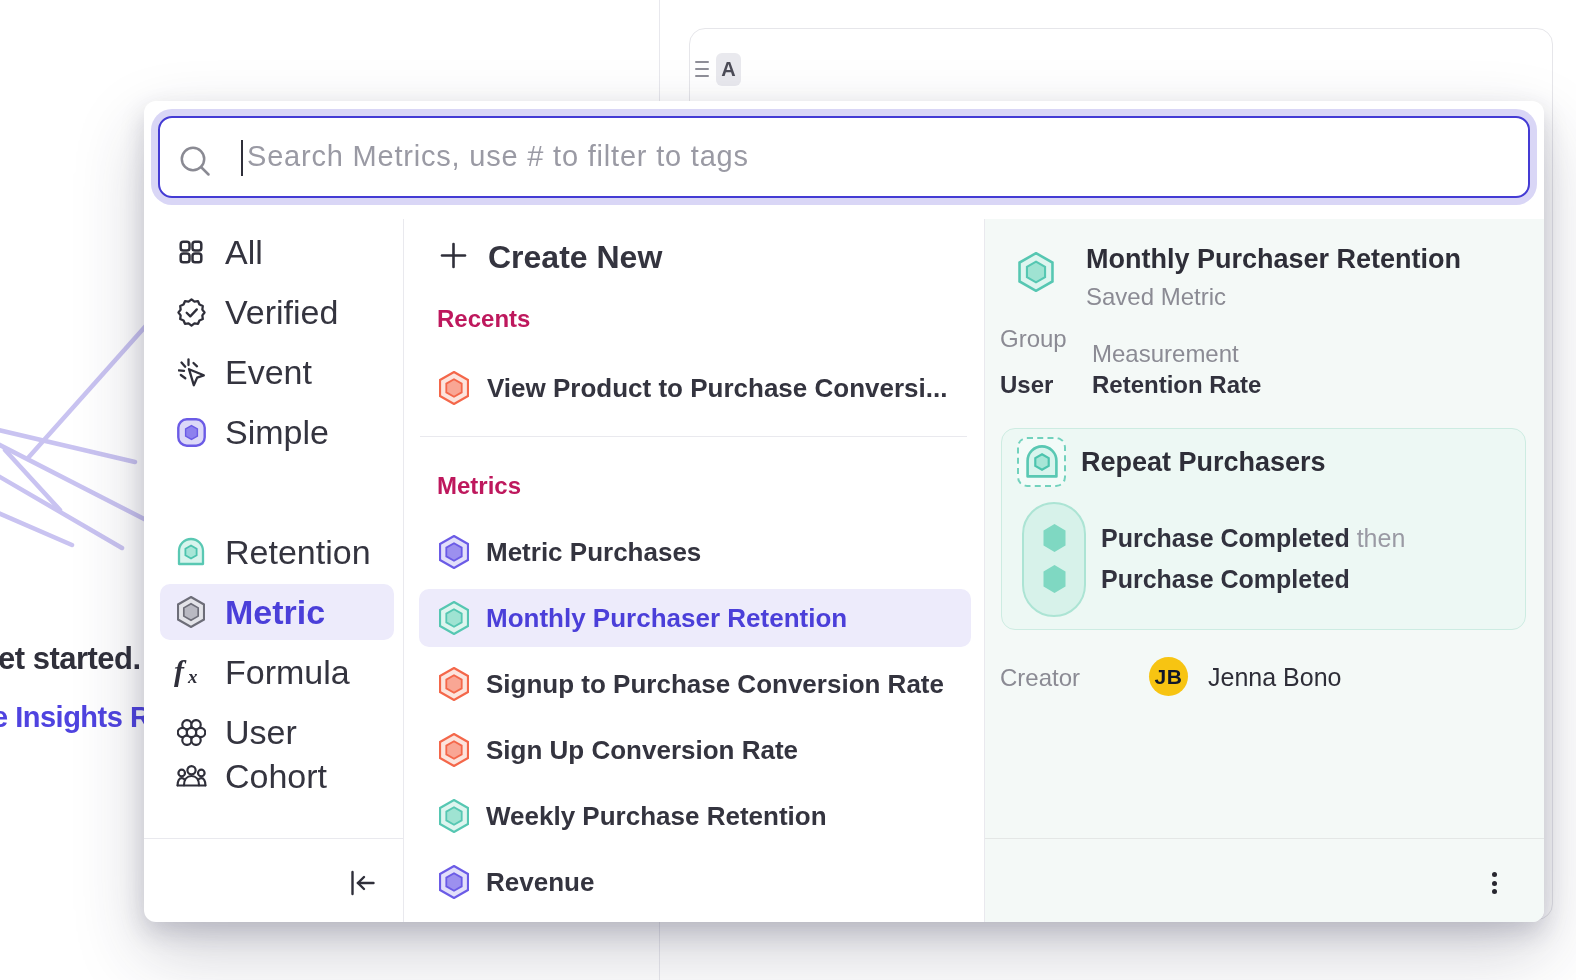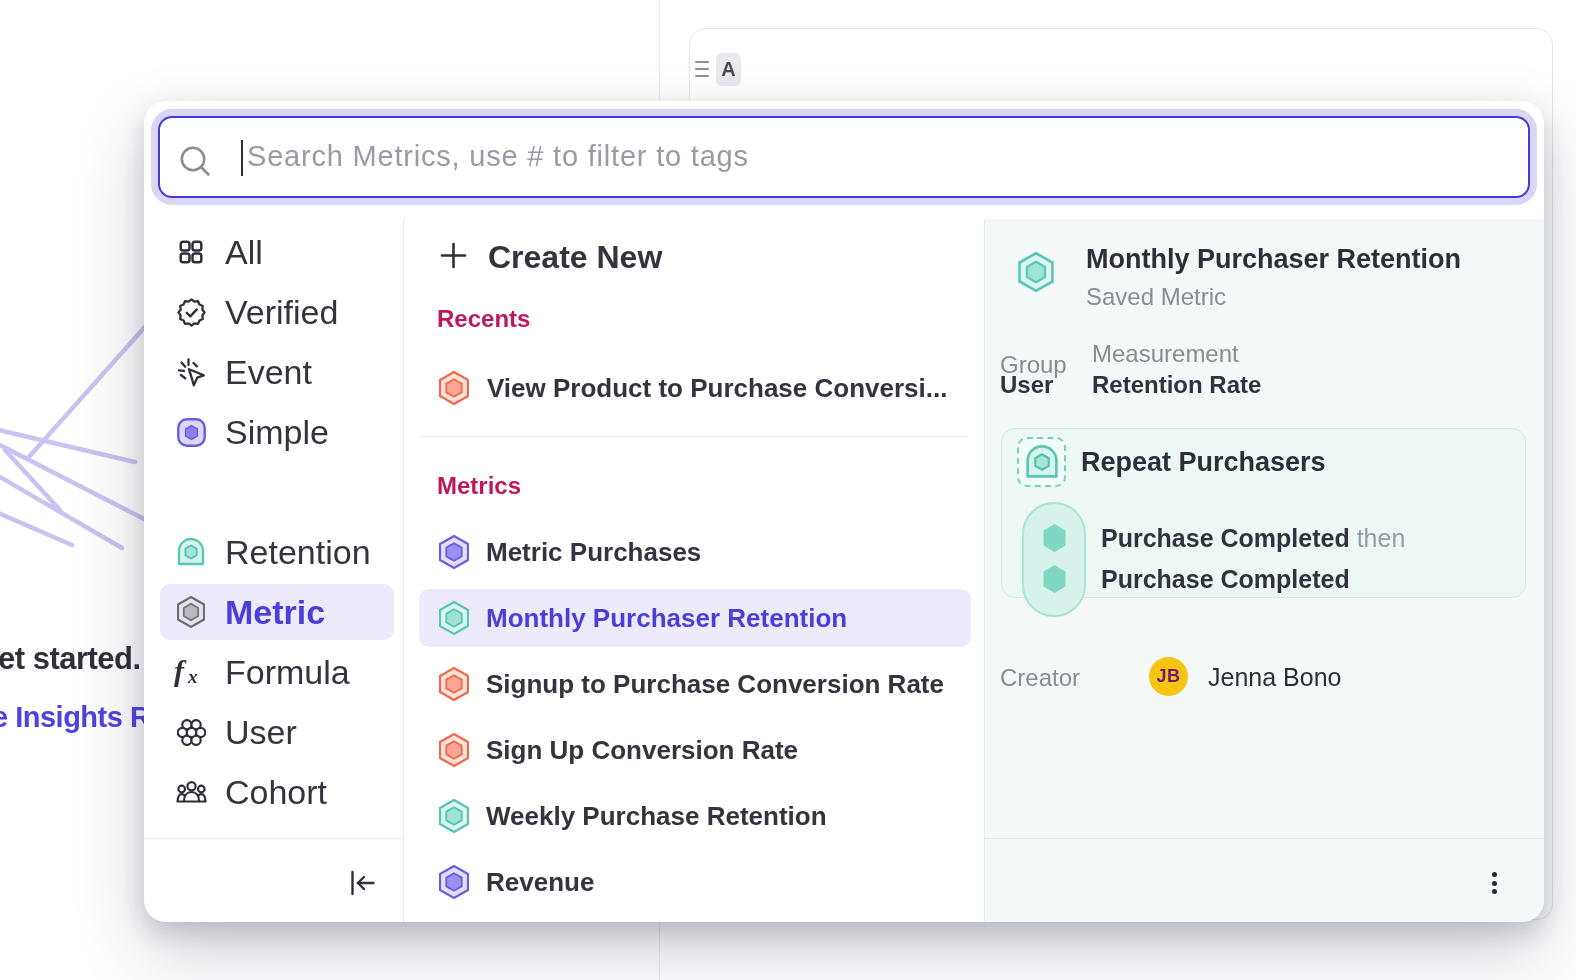--- a/index.html
+++ b/index.html
@@ -15,21 +15,21 @@
   background:#ffffff; border:1px solid #e6e6ea; border-radius:16px; }
 .selpill { position:absolute; left:62px; top:10px; width:794px; height:63px;
   background:#e4e1fa; border-radius:10px; }
 .selpill span { position:absolute; left:13px; top:15px; font-size:27px; font-weight:700; color:#4b3fd9; }
 .abadge { position:absolute; left:26px; top:24px; width:25px; height:33px; background:#e9e9ee;
   border-radius:6px; text-align:center; font-size:20px; font-weight:700; color:#4c4c57; line-height:33px;}
 .hamb { position:absolute; left:5px; top:32px; width:14px; height:16px; }
 .hamb div { position:absolute; left:0; width:14px; height:2px; background:#8f8f98; border-radius:1px;}
 
 .modal { position:absolute; left:144px; top:101px; width:1400px; height:821px;
-  background:#ffffff; border-radius:22px; overflow:hidden;
+  background:#ffffff; border-radius:12px; overflow:hidden;
   box-shadow: 0 10px 24px rgba(40,40,70,.18), 0 30px 70px rgba(40,40,70,.22); padding-left: 32px; }
 .search { position:absolute; left:14px; top:15px; width:1372px; height:82px;
   background:#fff; border:2px solid #443bd4; border-radius:14px;
   box-shadow: 0 0 0 7px #d9d6f6; }
 .search .ph { position:absolute; left:87px; top:22px; font-size:29px; letter-spacing:0.8px; color:#9a9aa4; }
 .caret { position:absolute; left:81px; top:22px; width:2px; height:36px; background:#2f2f3a; }
 .vdiv1 { position:absolute; left:259px; top:118px; width:1px; height:703px; background:#e9e9ee; }
 .vdiv2 { position:absolute; left:840px; top:118px; width:1px; height:703px; background:#e9e9ee; }
 
 .srow { position:absolute; left:16px; width:234px; height:56px; border-radius:10px; }
@@ -44,31 +44,31 @@
 .mtext { position:absolute; font-size:26px; font-weight:700; color:#34343f; white-space:nowrap; }
 .mdiv { position:absolute; left:276px; top:335px; width:547px; height:1px; background:#e9e9ee; }
 .mselpill { position:absolute; left:275px; top:488px; width:552px; height:58px; background:#edebfb; border-radius:10px; }
 
 .rpanel { position:absolute; left:841px; top:118px; width:559px; height:703px; background:#f4f9f7; }
 .rfootline { position:absolute; left:0; top:619px; width:559px; height:1px; background:#e4e7e6; }
 .rtitle { position:absolute; left:101px; top:25px; font-size:27px; font-weight:700; color:#2e2e38; white-space:nowrap;}
 .rsub { position:absolute; left:101px; top:64px; font-size:24px; color:#8b8b94; }
 .glabel { font-size:24px; color:#8b8b94; position:absolute; }
 .gvalue { font-size:24px; font-weight:700; color:#32323e; position:absolute; }
-.rcard { position:absolute; left:16px; top:209px; width:525px; height:170px; background:#edf8f4;
+.rcard { position:absolute; left:16px; top:209px; width:525px; height:202px; background:#edf8f4;
   border:1px solid #cdece2; border-radius:14px; }
 .dashbox { position:absolute; left:15px; top:8px; width:49px; height:50px; border:2px dashed #72d2bd; border-radius:10px;
   display:flex; align-items:center; justify-content:center; background:#f2fbf8;}
 .rcardtitle { position:absolute; left:79px; top:18px; font-size:27px; font-weight:700; color:#2e2e38; }
 .rpill { position:absolute; left:20px; top:73px; width:64px; height:115px; background:#d7f2ea;
   border:2px solid #ace4d4; border-radius:32px; }
 .ptext { position:absolute; left:99px; font-size:25px; font-weight:700; color:#32323e; white-space:nowrap;}
 .ptext .then { color:#9a9aa4; font-weight:400; }
 .avatar { position:absolute; left:164px; top:438px; width:39px; height:39px; border-radius:50%;
-  background:#f7c412; color:#701a75; font-size:18px; font-weight:700; text-align:center; line-height:39px; letter-spacing:0.5px;}
+  background:#f7c412; color:#0f172a; font-size:21px; font-weight:700; text-align:center; line-height:39px; letter-spacing:0.5px;}
 .dots { position:absolute; left:507px; top:653px; width:6px; }
 .dots div { width:5px; height:5px; border-radius:50%; background:#27272f; margin-bottom:3.5px; }
 </style>
 </head>
 <body>
 <div id="page">
 
   <svg class="abs" style="left:0;top:300px" width="200" height="300" viewBox="0 0 200 300">
     <g stroke="#c9c3f1" stroke-width="4.5" stroke-linecap="round" fill="none">
       <path d="M 160 10 L 28 158"></path>
@@ -101,21 +101,21 @@
       <div class="caret"></div>
       <div class="ph">Search Metrics, use # to filter to tags</div>
     </div>
     <div class="rpanel">
       <svg class="abs" style="left:33px;top:33px" width="36" height="40" viewBox="0 0 30 34">
         <path d="M 15 1 L 29 9 L 29 25 L 15 33 L 1 25 L 1 9 Z" fill="#def5ef" stroke="#56c7b2" stroke-width="2.2"></path>
         <path d="M 15 8.2 L 22.7 12.6 L 22.7 21.4 L 15 25.8 L 7.3 21.4 L 7.3 12.6 Z" fill="#9fe3d2" stroke="#56c7b2" stroke-width="1.8"></path>
       </svg>
       <div class="rtitle">Monthly Purchaser Retention</div>
       <div class="rsub">Saved Metric</div>
-      <div class="glabel" style="left:15px;top:132px">Group</div>
+      <div class="glabel" style="left:15px;top:106px">Group</div>
       <div class="glabel" style="left:107px;top:121px">Measurement</div>
       <div class="gvalue" style="left:15px;top:152px">User</div>
       <div class="gvalue" style="left:107px;top:152px">Retention Rate</div>
       <div class="rcard">
         <div class="dashbox">
           <svg width="36" height="36" viewBox="0 0 30 30">
             <path d="M 3 27 L 3 14 A 12 12 0 0 1 27 14 L 27 27 Z" fill="#d8f4ed" stroke="#59c8b3" stroke-width="2.2" stroke-linejoin="round"></path>
             <path d="M 15 8.5 L 20.6 11.7 L 20.6 18.3 L 15 21.5 L 9.4 18.3 L 9.4 11.7 Z" fill="#a7e6d7" stroke="#4cc4ae" stroke-width="1.8"></path>
           </svg>
         </div>
@@ -225,21 +225,21 @@
         <circle cx="5.2" cy="13" r="4.5"></circle>
               <circle cx="22.8" cy="13" r="4.5"></circle>
         <circle cx="9.6" cy="20.5" r="4.5"></circle>
               <circle cx="18.4" cy="20.5" r="4.5"></circle>
         <circle cx="14" cy="13" r="4.5"></circle>
       </g>
           </svg>
         </span>
         <span class="lb">User</span>
       </div>
-    <div class="srow" style="top:663px">
+    <div class="srow" style="top:647px">
         <span class="ic">
       <svg width="31" height="23" viewBox="0 0 31 23">
             <g fill="none" stroke="#2f2f3a" stroke-width="2.2" stroke-linecap="round">
         <circle cx="15.5" cy="5.2" r="4.1"></circle>
               <circle cx="5.7" cy="8" r="3.3"></circle>
               <circle cx="25.3" cy="8" r="3.3"></circle>
         <path d="M 8 20.3 C 8 14.2 11.2 11 15.5 11 C 19.8 11 23 14.2 23 20.3"></path>
         <path d="M 1.6 20.3 C 1.6 15.6 3.3 13.2 5.7 13.2 C 7 13.2 8 13.8 8.8 14.8"></path>
         <path d="M 29.4 20.3 C 29.4 15.6 27.7 13.2 25.3 13.2 C 24 13.2 23 13.8 22.2 14.8"></path>
         <path d="M 1.6 20.5 L 29.4 20.5"></path>

